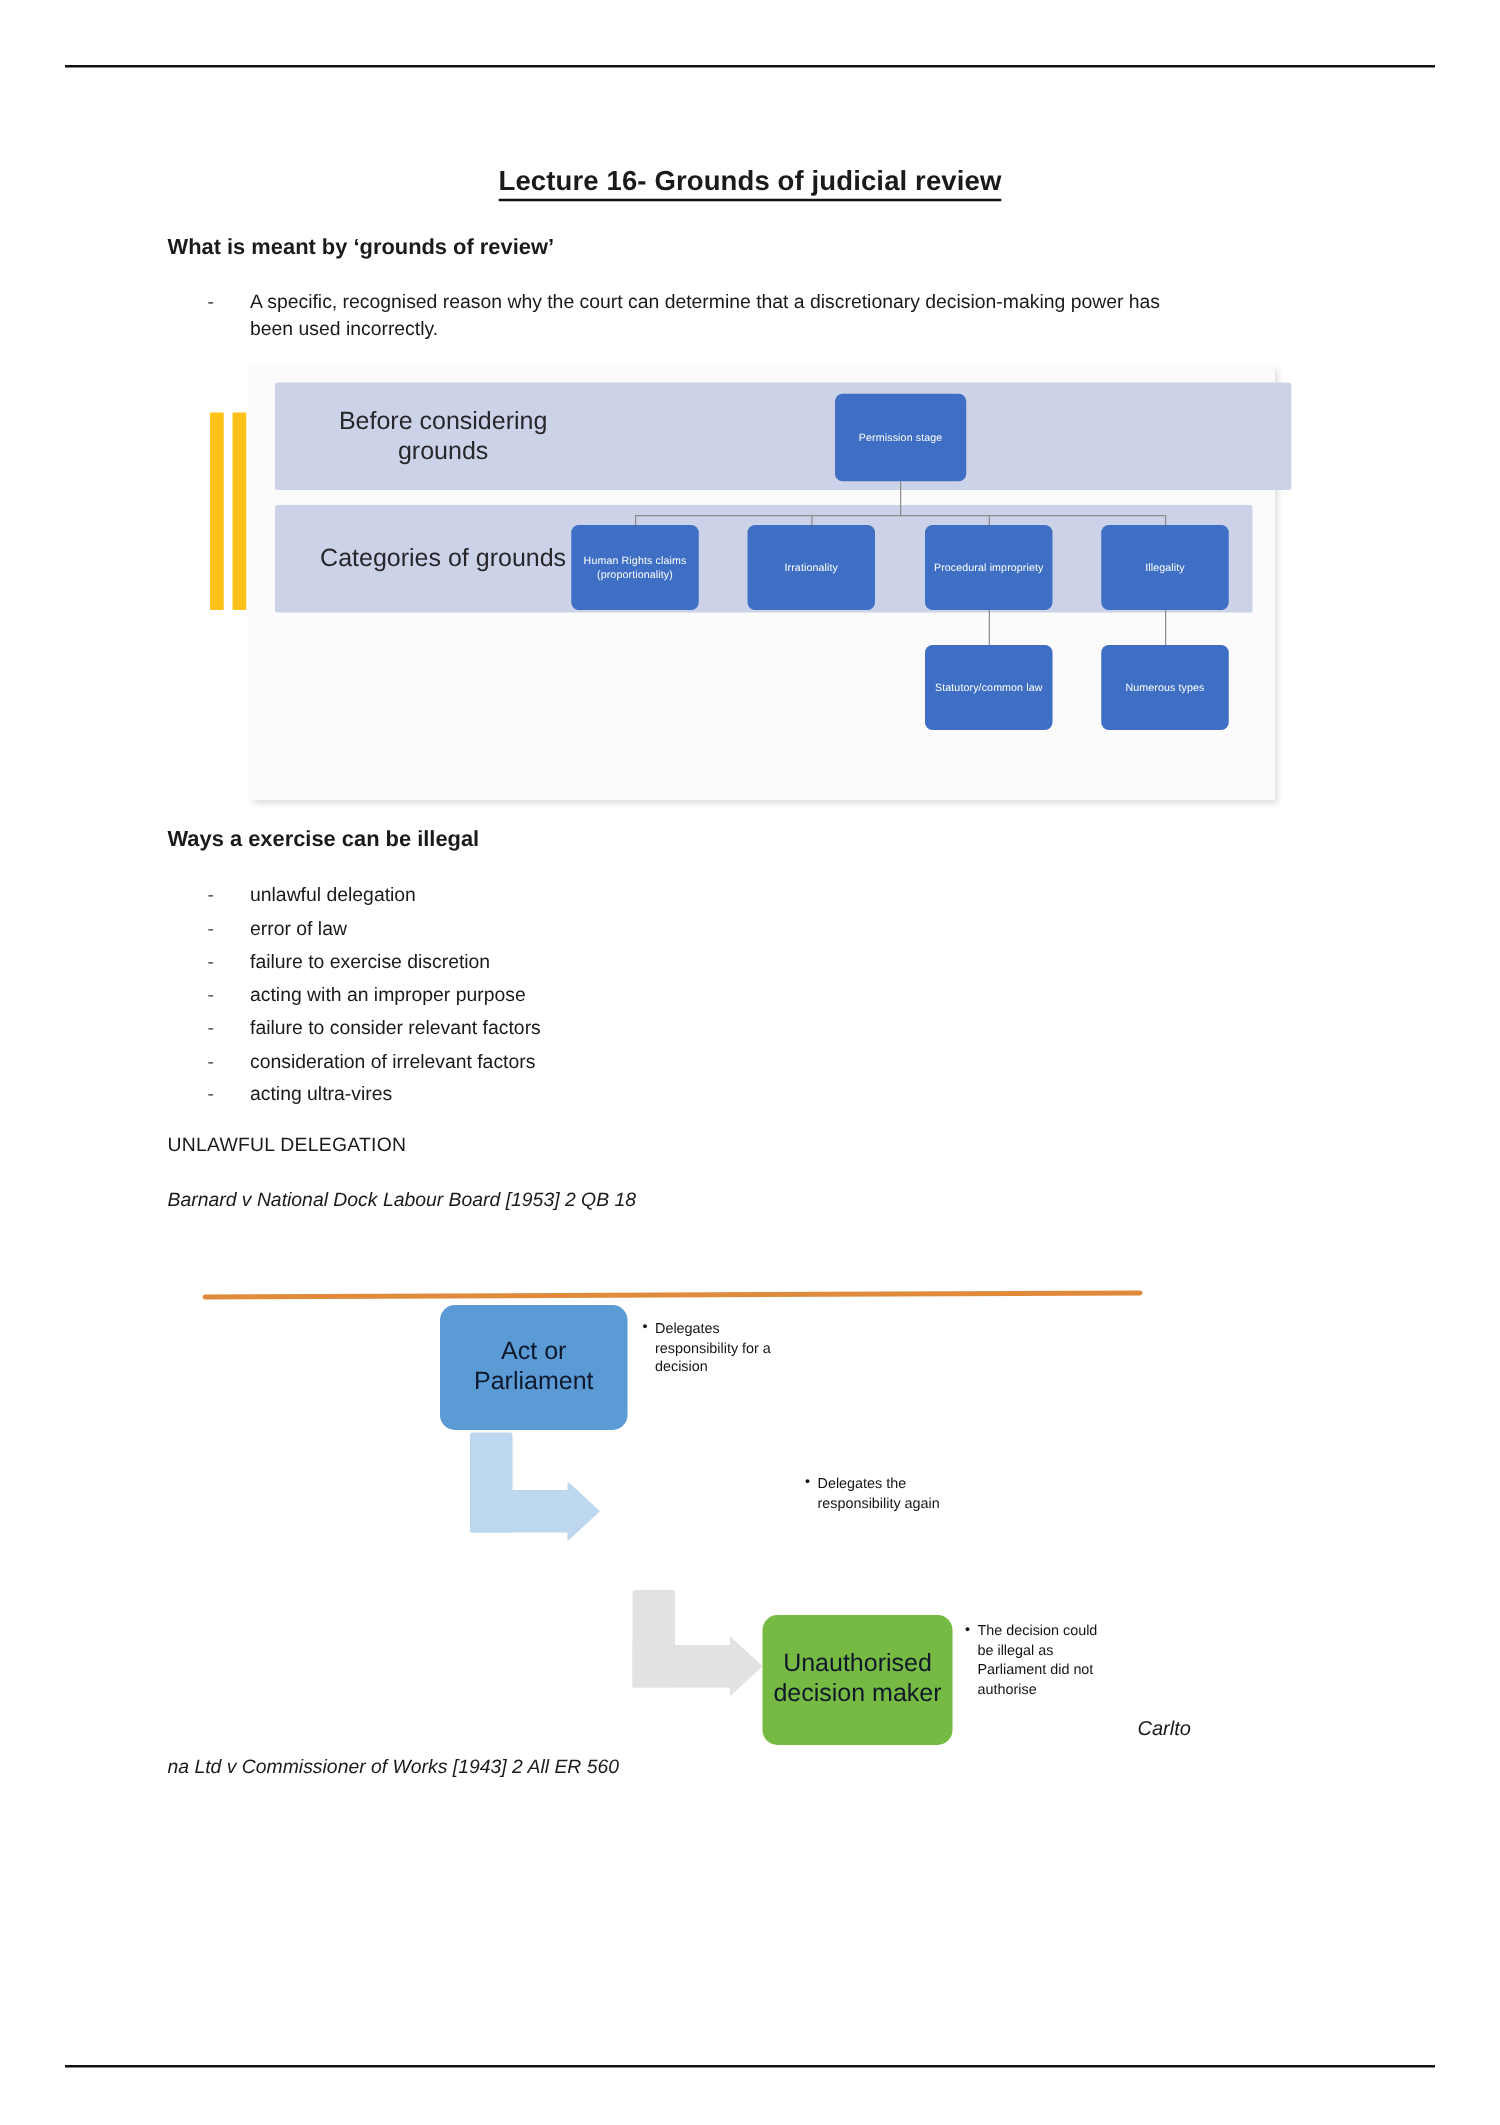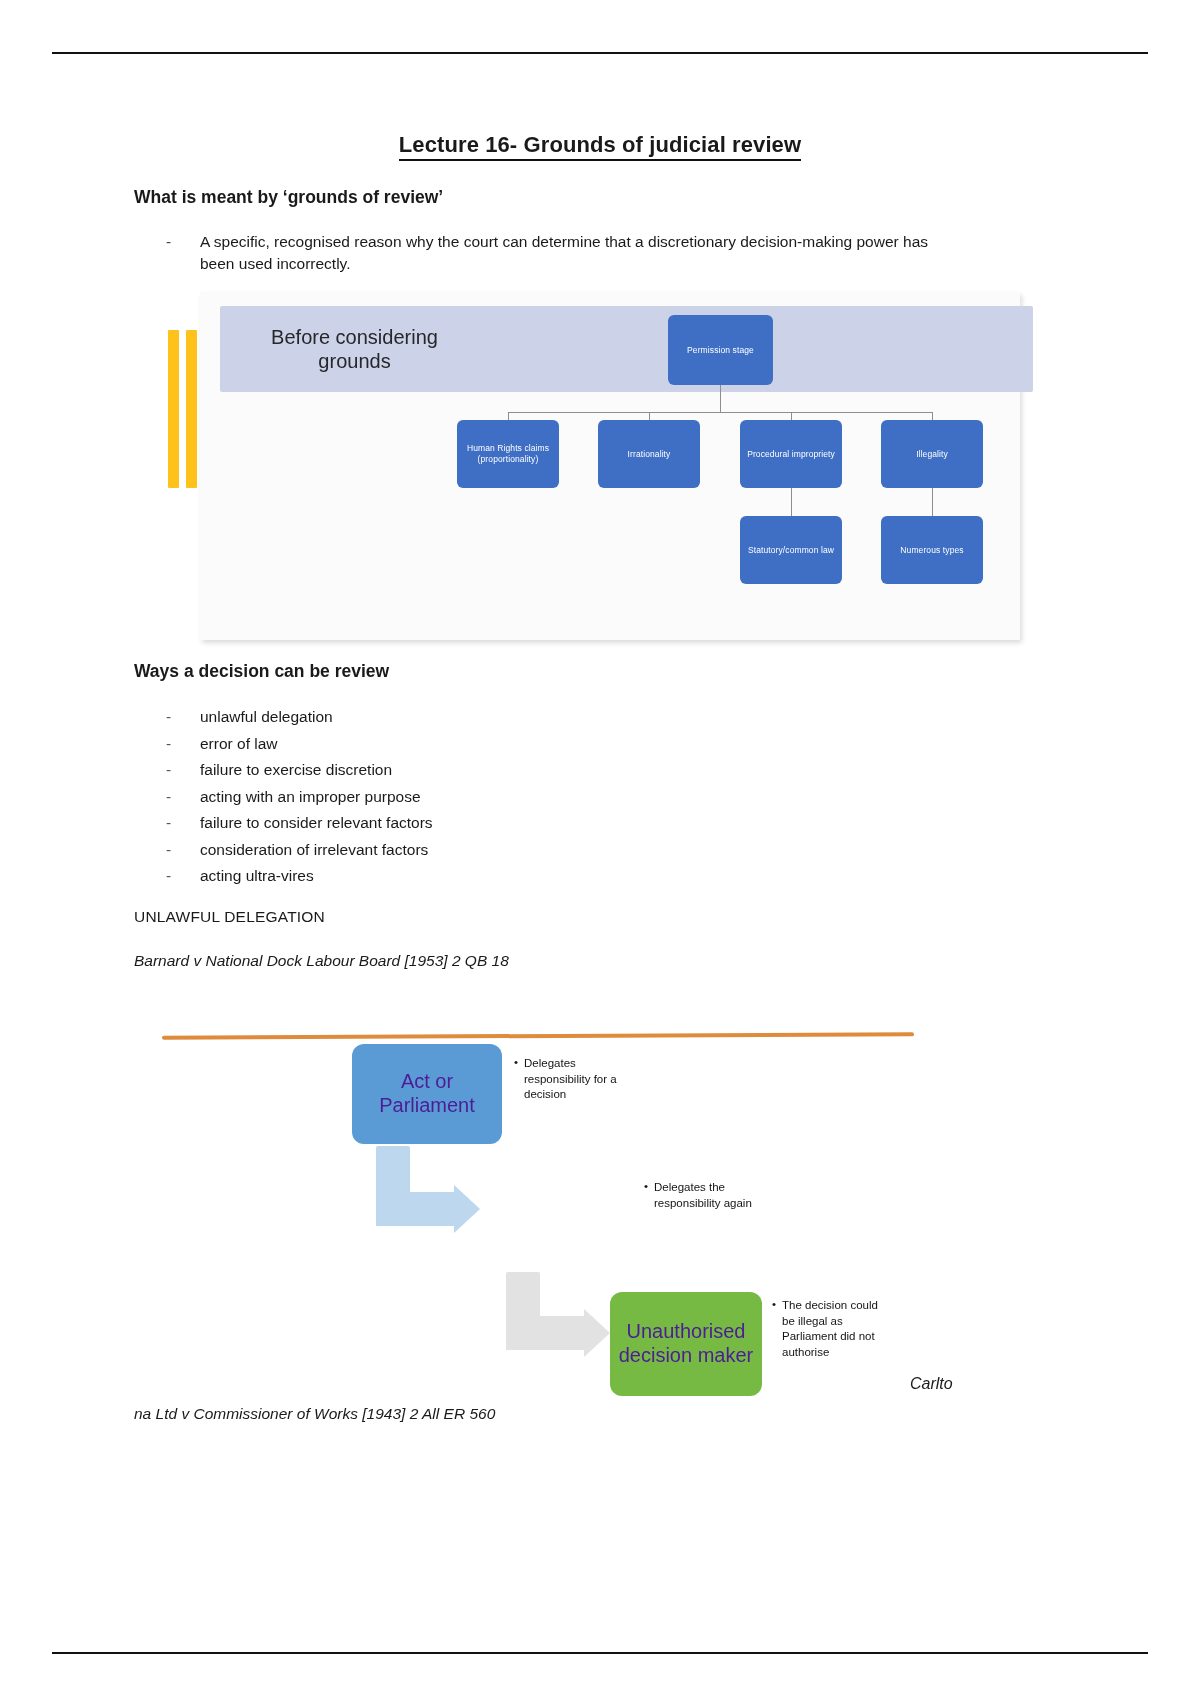--- a/index.html
+++ b/index.html
@@ -224,21 +224,21 @@
     width: 752px;
     height: 4px;
     background: #e08a3c;
     border-radius: 2px;
     transform: rotate(-0.25deg);
   }
 
   .fbox {
     position: absolute;
     border-radius: 12px;
-    color: #4c1d95;
+    color: #0f172a;
     display: flex;
     align-items: center;
     justify-content: center;
     text-align: center;
     font-size: 20px;
     line-height: 1.18;
     padding: 4px;
     box-sizing: border-box;
   }
   #fb-act    { left: 218px; top: 24px;  width: 150px; height: 100px; background: #5b9bd5; }
@@ -315,41 +315,44 @@
 
   <div class="hl" id="hl-1"></div>
   <div class="hl" id="hl-2"></div>
 
   <div class="dia1">
 
     <div class="dia1-band" id="band-before">
       <div class="band-label">Before considering grounds</div>
     </div>
 
+    <div class="dia1-band" id="band-cats">
+      <div class="band-label">Categories of grounds</div>
+    </div>
 
 
     <div class="conn" id="c-v0"></div>
     <div class="conn" id="c-bus"></div>
     <div class="conn" id="c-v1"></div>
     <div class="conn" id="c-v2"></div>
     <div class="conn" id="c-v3"></div>
     <div class="conn" id="c-v4"></div>
     <div class="conn" id="c-v5"></div>
     <div class="conn" id="c-v6"></div>
 
     <div class="nbox" id="nb-permission">Permission stage</div>
     <div class="nbox" id="nb-hr">Human Rights claims (proportionality)</div>
     <div class="nbox" id="nb-irr">Irrationality</div>
     <div class="nbox" id="nb-proc">Procedural impropriety</div>
     <div class="nbox" id="nb-illeg">Illegality</div>
     <div class="nbox" id="nb-statcom">Statutory/common law</div>
     <div class="nbox" id="nb-numerous">Numerous types</div>
   </div>
 
-  <div class="h2" id="h2-illegal">Ways a decision can be review</div>
+  <div class="h2" id="h2-illegal">Ways a exercise can be illegal</div>
 
   <ul class="dashlist">
     <li>unlawful delegation</li>
     <li>error of law</li>
     <li>failure to exercise discretion</li>
     <li>acting with an improper purpose</li>
     <li>failure to consider relevant factors</li>
     <li>consideration of irrelevant factors</li>
     <li>acting ultra-vires</li>
   </ul>

